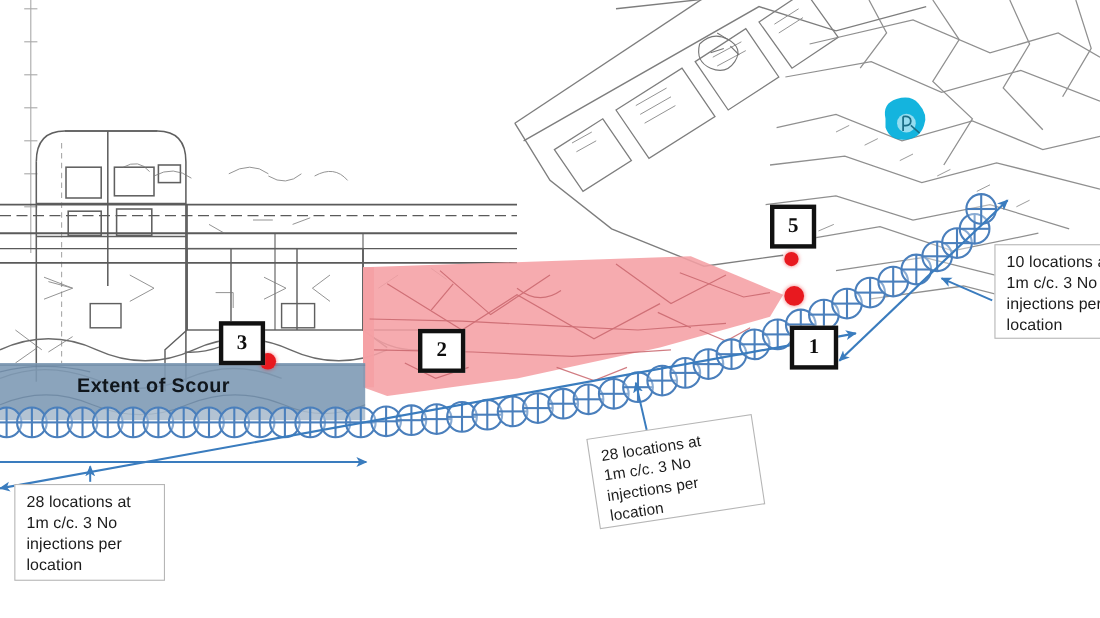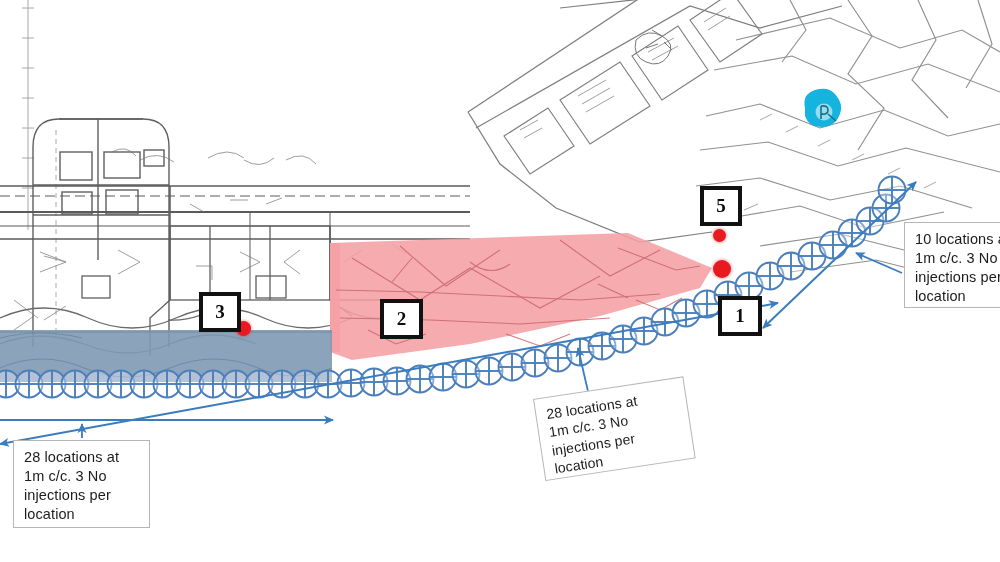--- a/index.html
+++ b/index.html
@@ -249,20 +249,21 @@
 
   <svg class="svgwrap" width="1000" height="562" viewBox="0 0 1000 562">
     <rect x="0" y="330" width="332" height="52" fill="#7E9AB5" opacity="0.9"></rect>
     <g stroke="#5d7894" stroke-width="1.1" fill="none" opacity=".55">
       <path d="M0 368 q42 -18 84 0 q44 18 86 0 q44 -18 88 0 q36 16 74 0"></path>
       <path d="M0 338 q40 -10 82 0"></path>
       <line x1="0" y1="332" x2="332" y2="332"></line>
     </g>
   </svg>
 
+  <div id="scour-label">Extent of Scour</div>
 
   <svg class="svgwrap" width="1000" height="562" viewBox="0 0 1000 562">
     <defs>
       <g id="xcircle">
         <circle cx="0" cy="0" r="13.5" fill="#ffffff" fill-opacity="0.35" stroke="#4A7FBC" stroke-width="1.9"></circle>
         <line x1="-13.5" y1="0" x2="13.5" y2="0" stroke="#4A7FBC" stroke-width="1.9"></line>
         <line x1="0" y1="-13.5" x2="0" y2="13.5" stroke="#4A7FBC" stroke-width="1.9"></line>
       </g>
     </defs>
 

